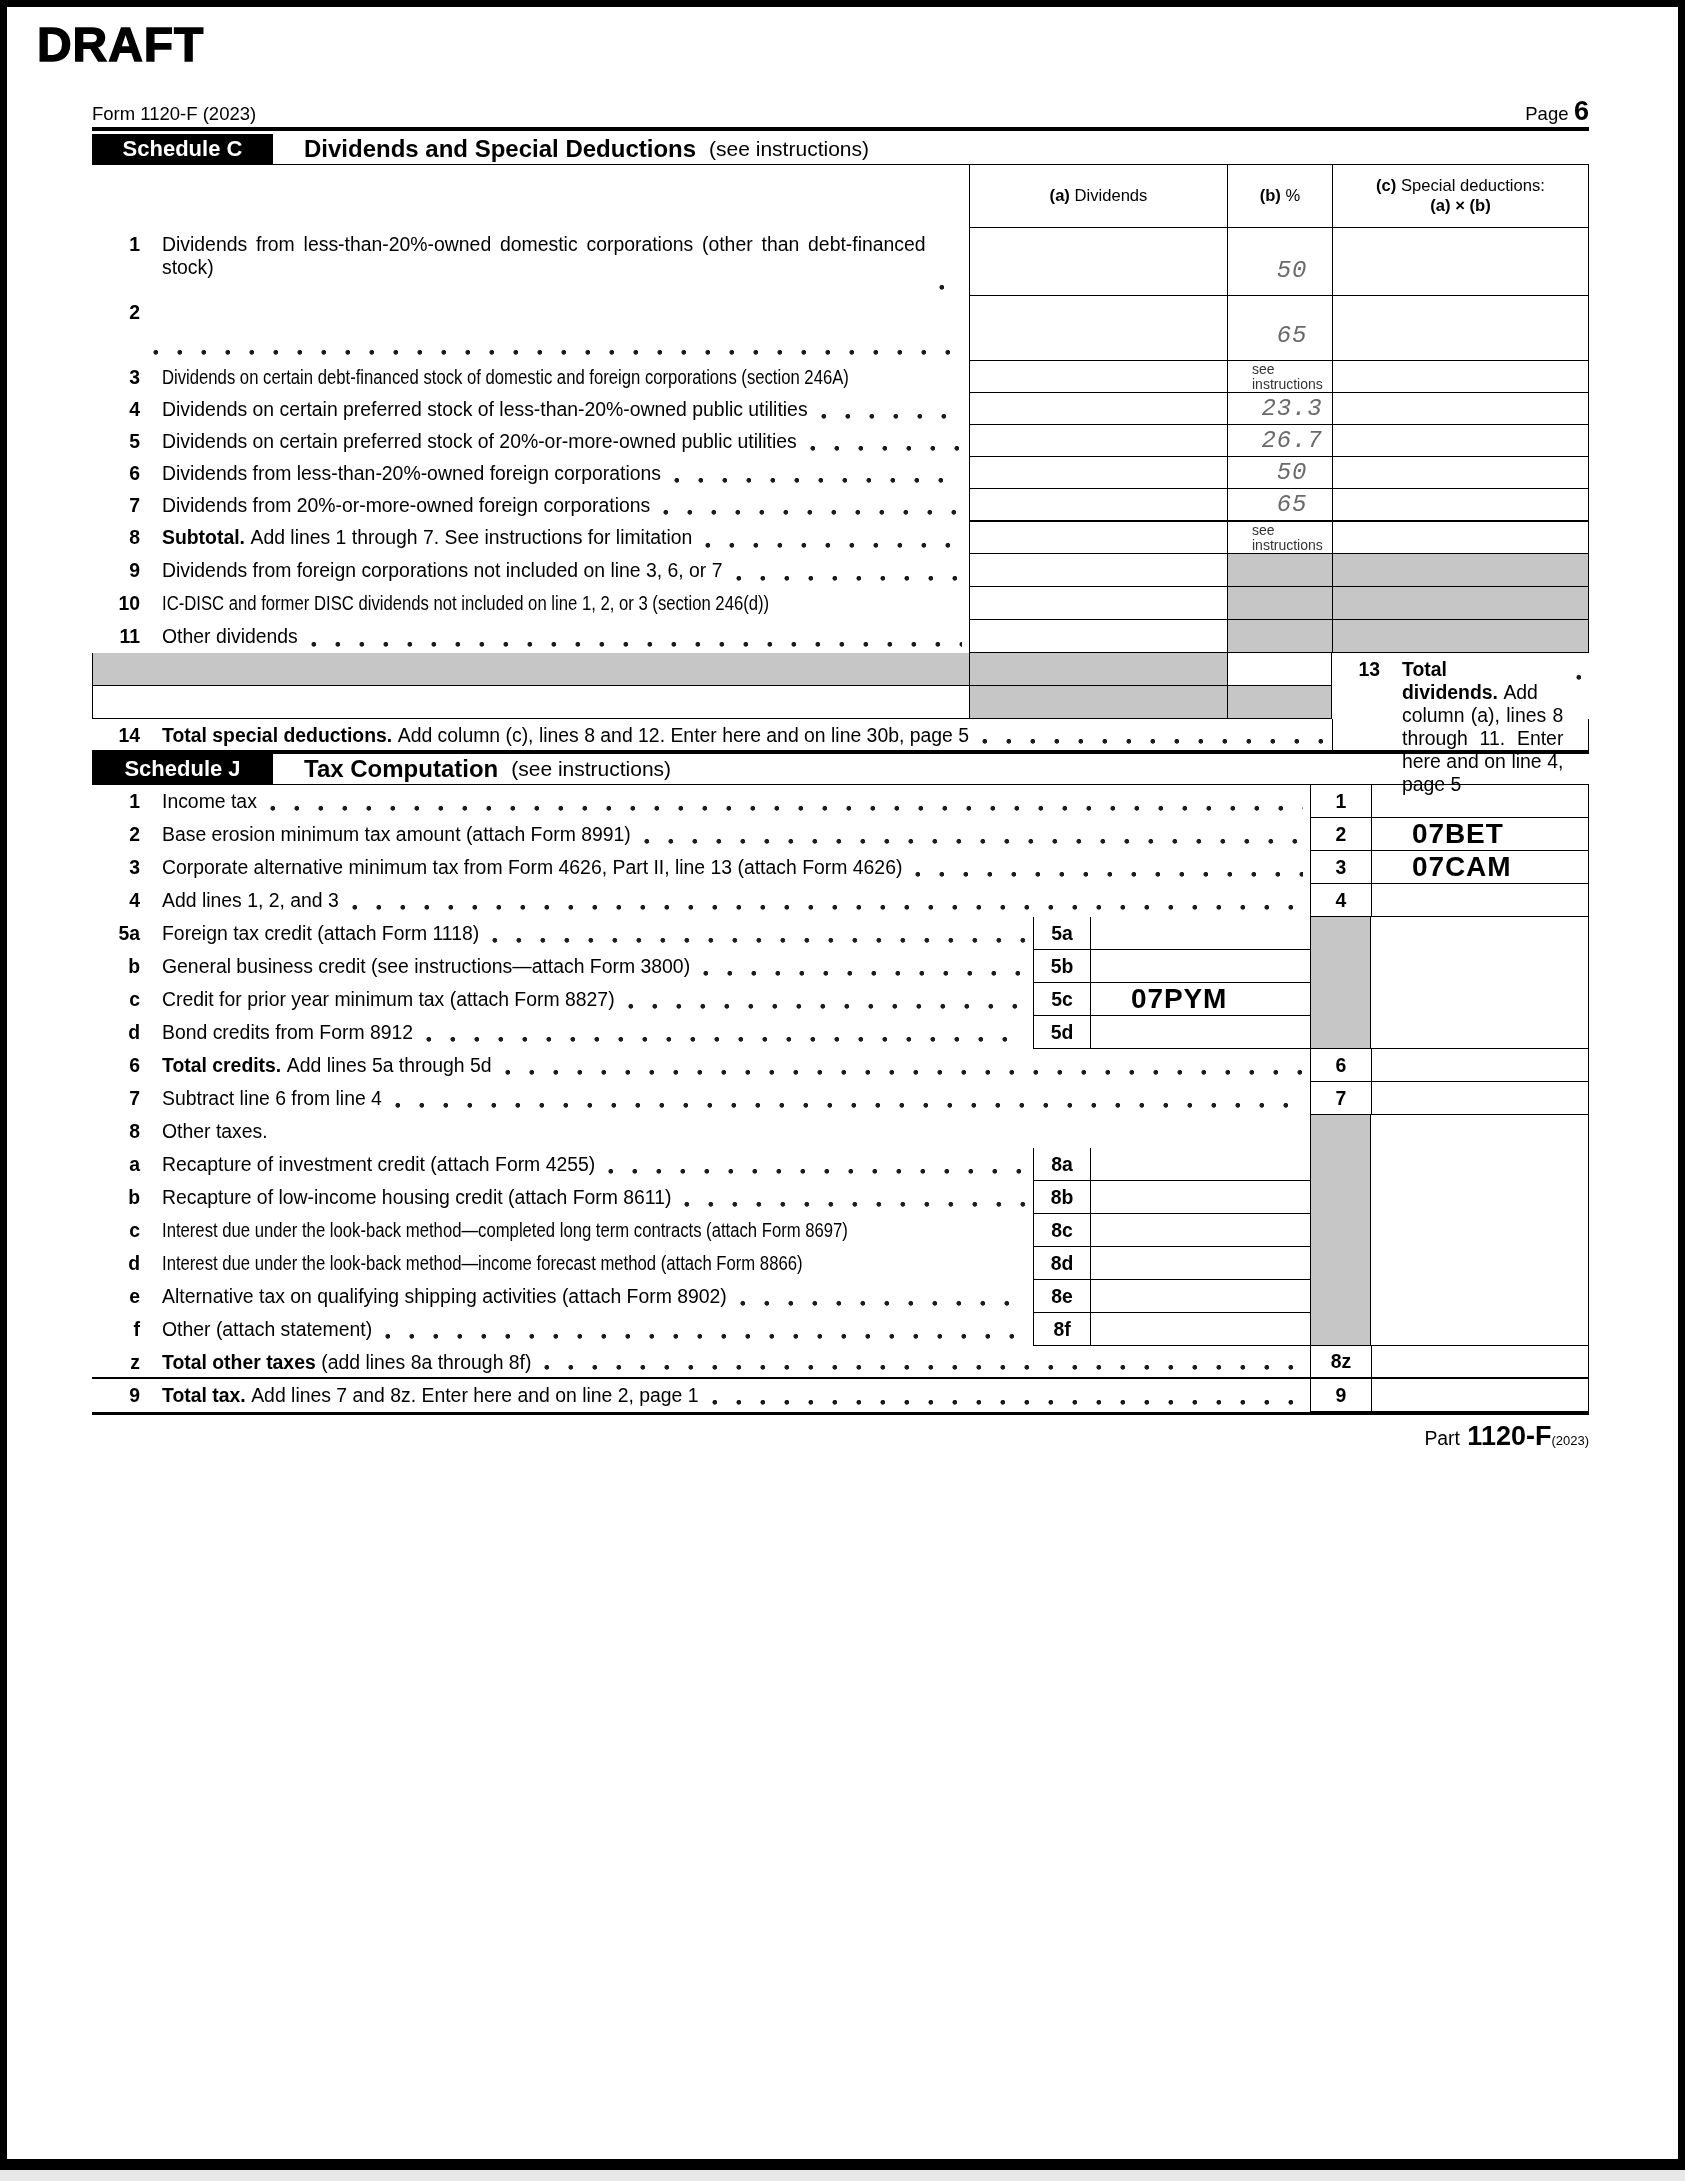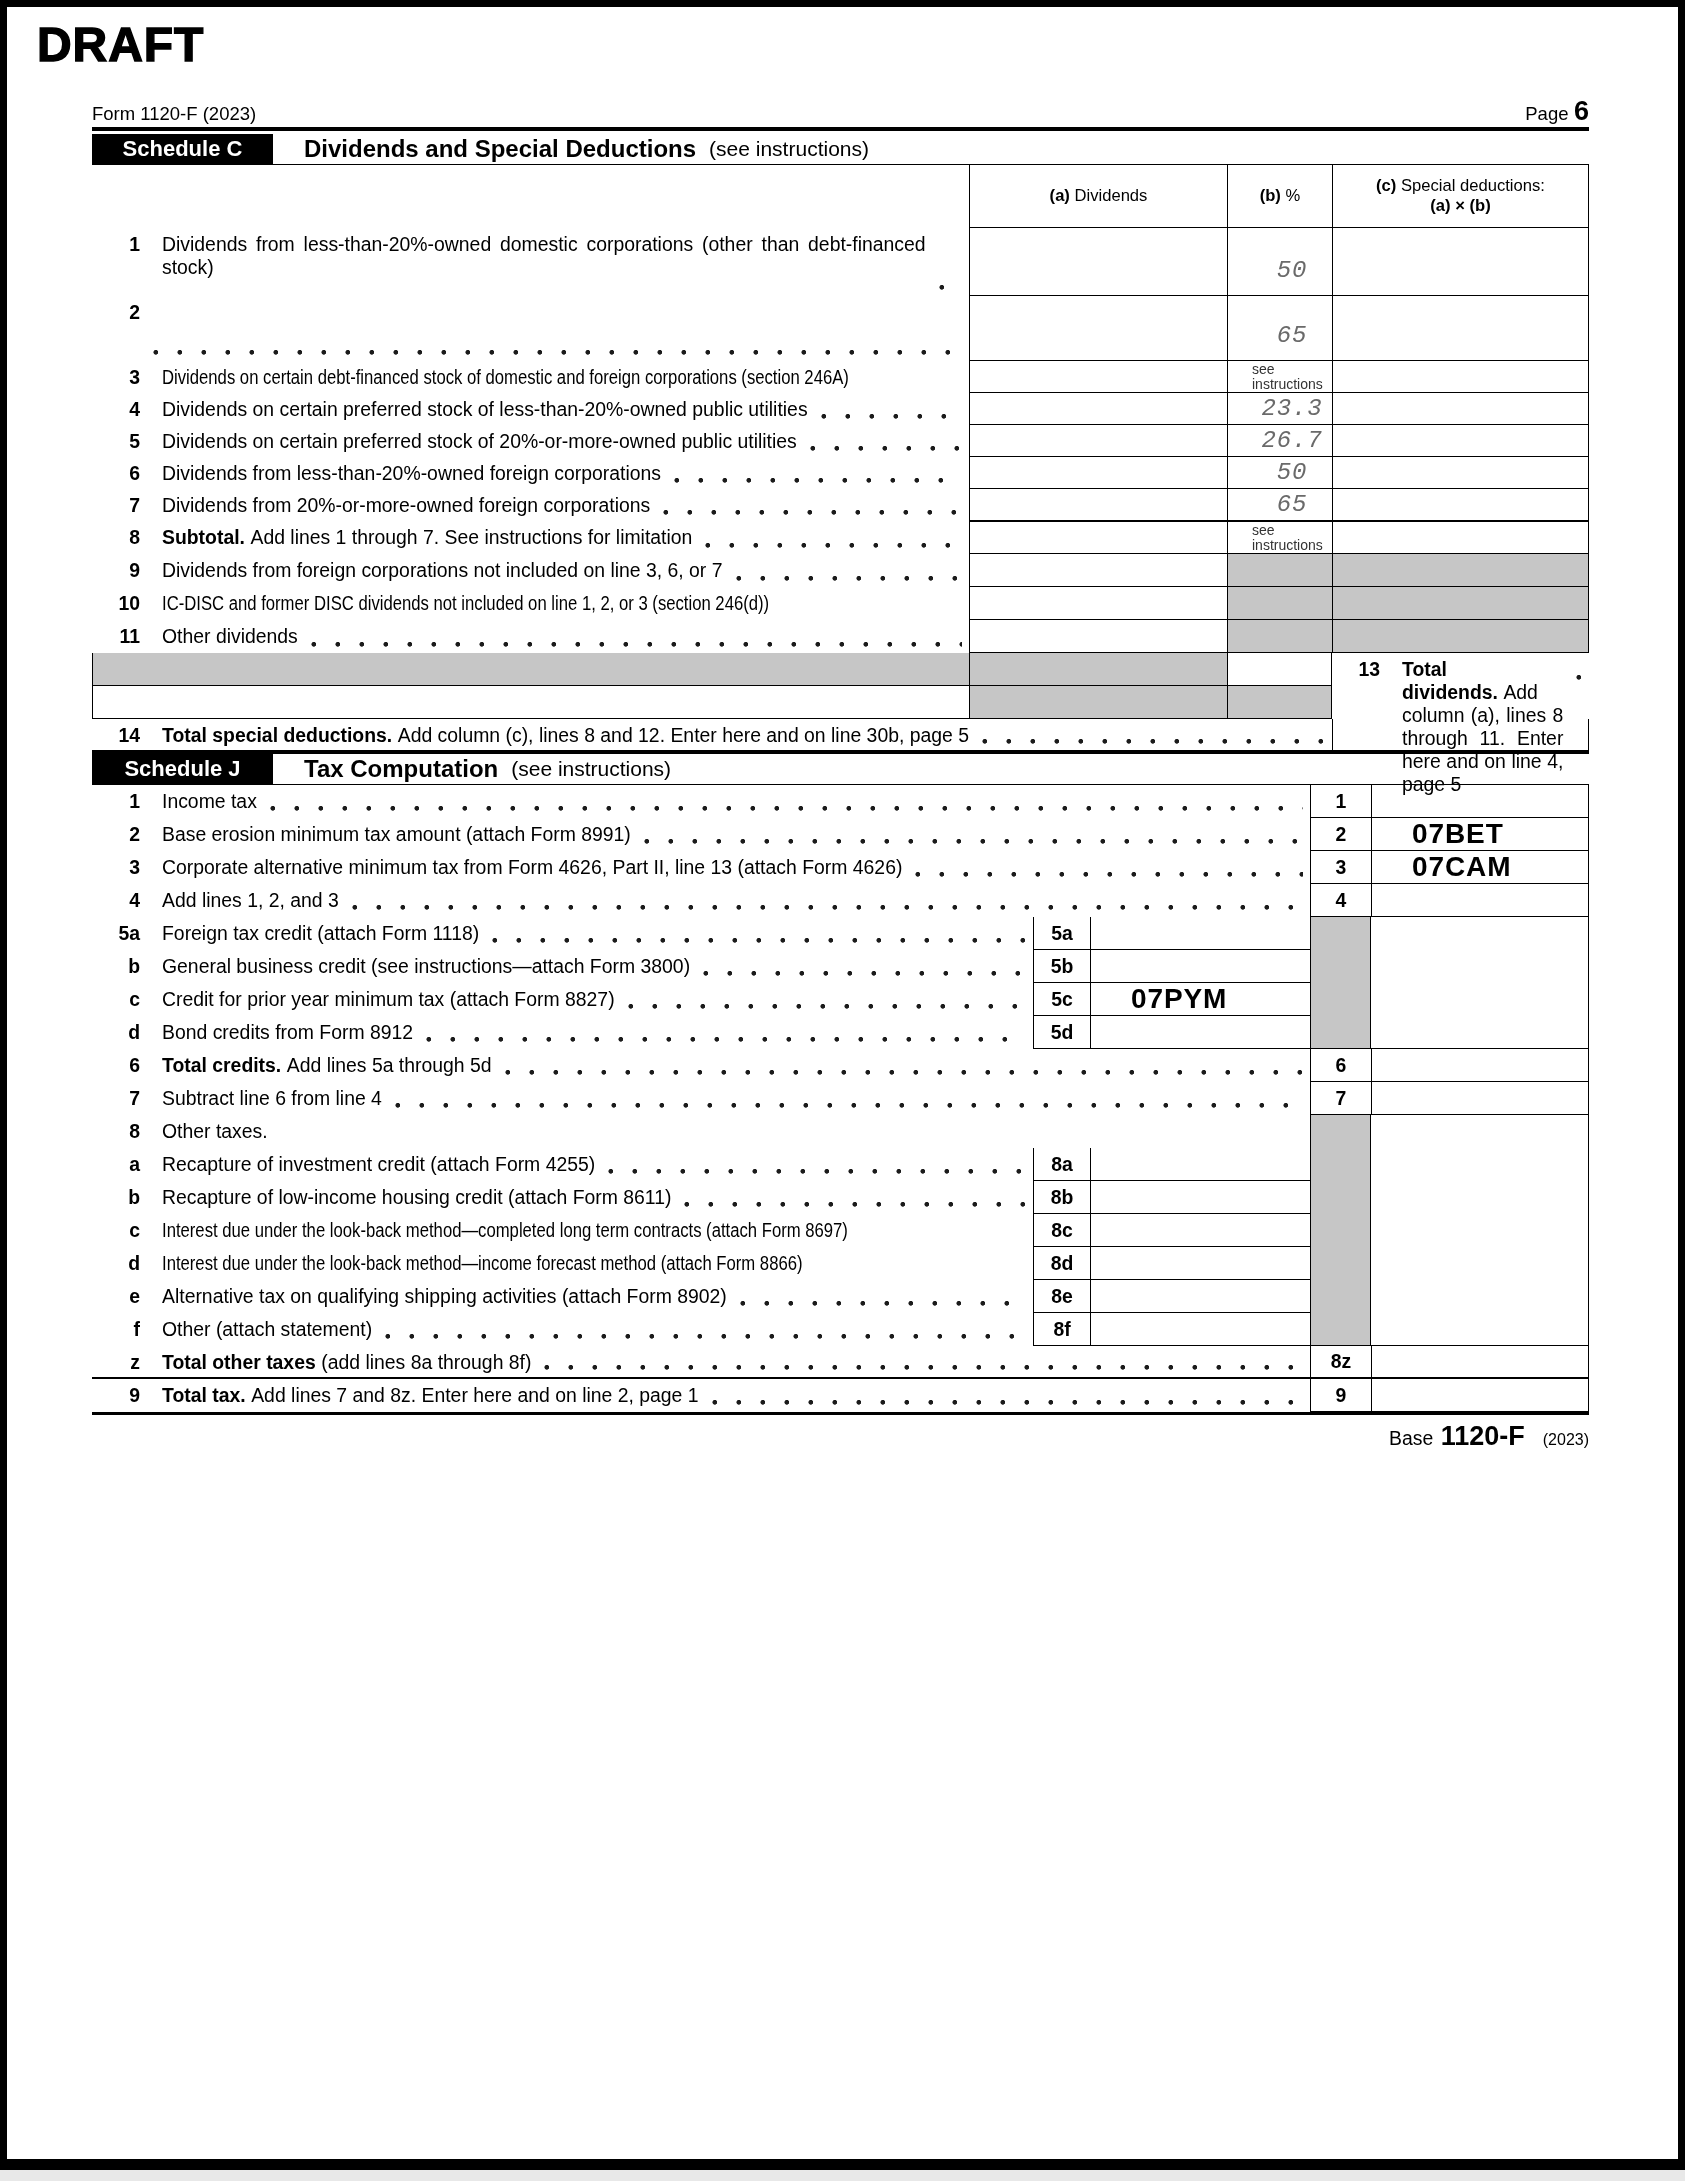--- a/index.html
+++ b/index.html
@@ -63,21 +63,21 @@
   .strip { background:#c6c6c6; border-left:0.9px solid #000; border-right:0.9px solid #000; border-bottom:0.9px solid #000; }
   .strip5 { grid-column:4; grid-row:5 / span 4; }
   .white5 { grid-column:5; grid-row:5 / span 4; border-right:0.9px solid #000; border-bottom:0.9px solid #000; }
   .strip8 { grid-column:4; grid-row:11 / span 7; }
   .white8 { grid-column:5; grid-row:11 / span 7; border-right:0.9px solid #000; border-bottom:0.9px solid #000; }
   .bb2 { border-bottom:2.8px solid #000 !important; }
 
   .footer { display:flex; justify-content:flex-end; align-items:baseline; margin-top:6.5px; }
   .footer .fw { font-size:19.4px; margin-right:7.4px; }
   .footer .fn { font-size:27px; font-weight:bold; }
-  .footer .fy { font-size:16px; margin-left:18px; }
+  .footer .fy { font-size:13px; margin-left:0; }
 </style>
 </head>
 <body>
 
 <div class="page">
   <div class="frame"></div>
 
   <div id="draft">DRAFT</div>
 
   <div id="hdr">
@@ -471,19 +471,19 @@
           <span>9</span>
         </div>
       <div class="amtcell nb">
           <span></span>
         </div>
     </div>
 
     <div class="rule3"></div>
 
     <div class="footer">
-      <span class="fw">Base</span>
+      <span class="fw">Part</span>
       <span class="fn">1120-F</span>
       <span class="fy">(2023)</span>
     </div>
   </div>
 </div>
 
 
 </body></html>

